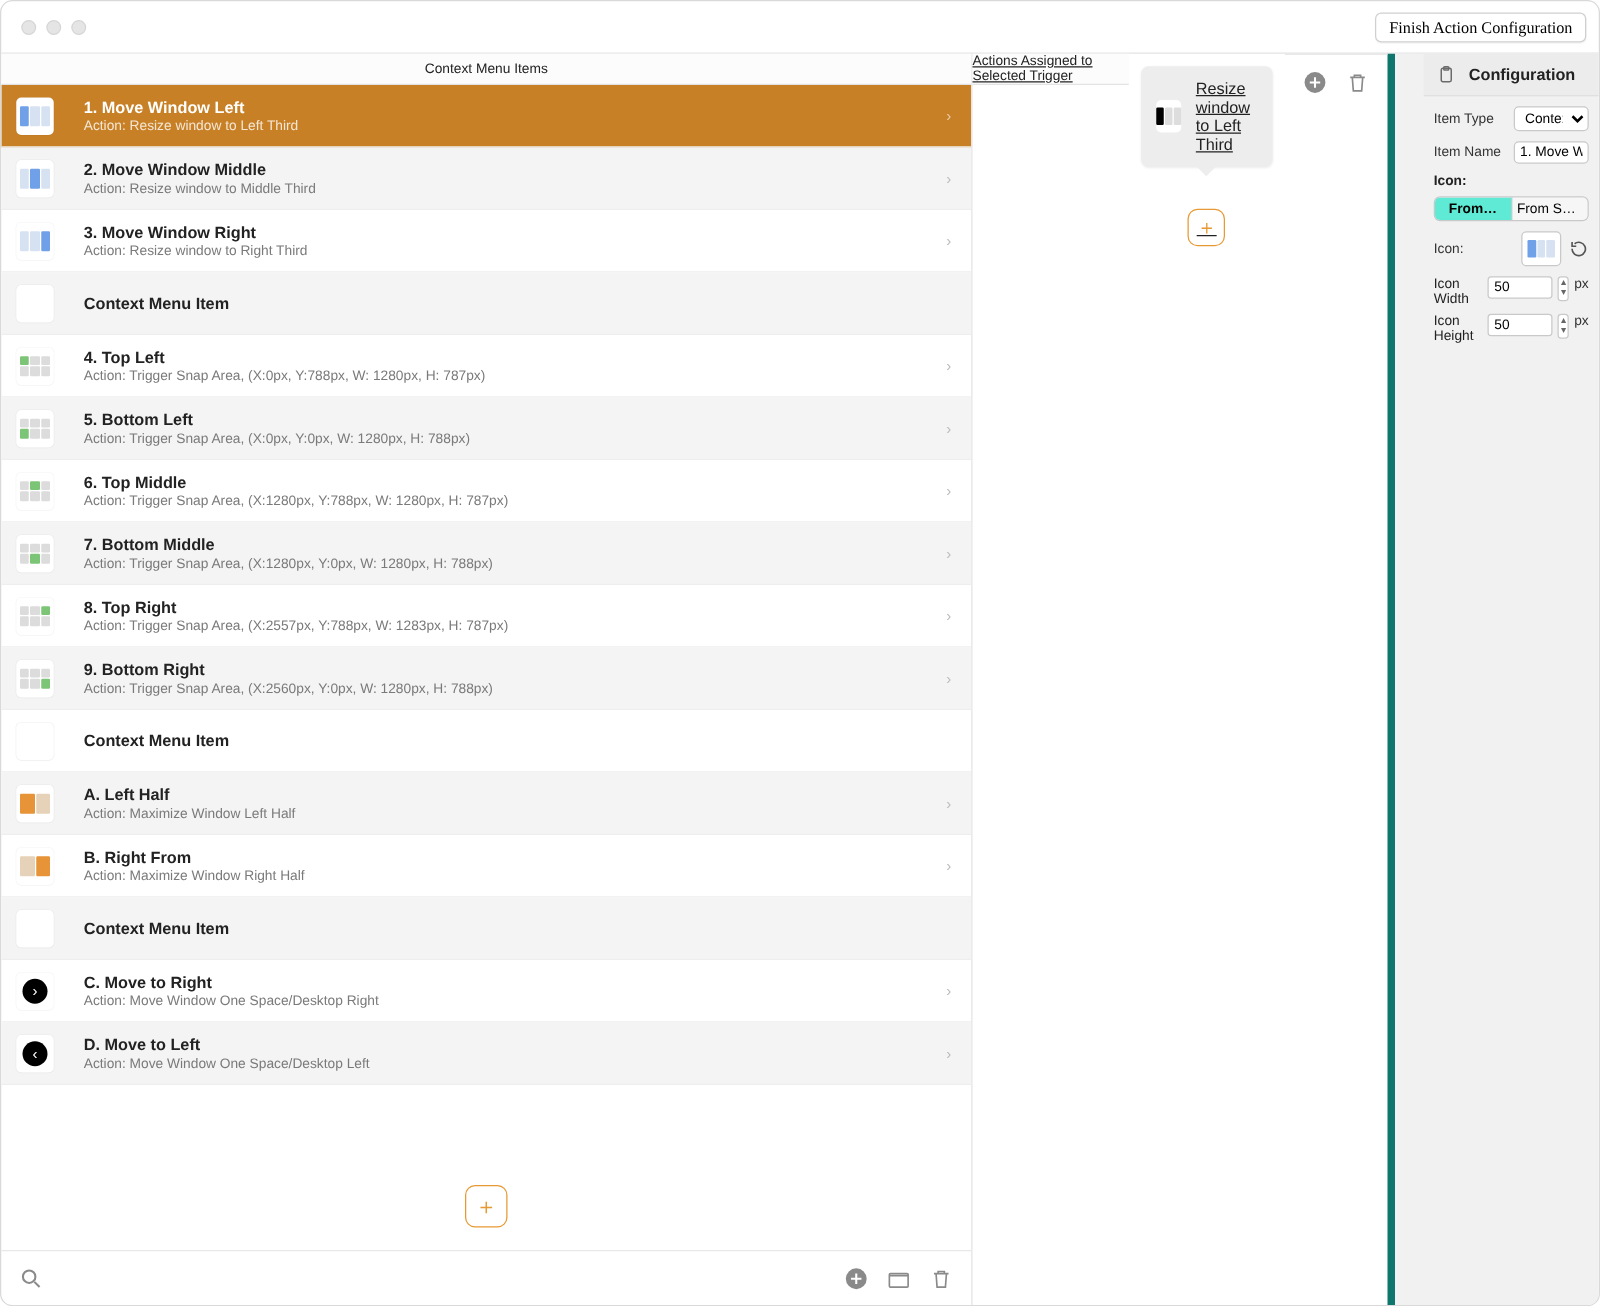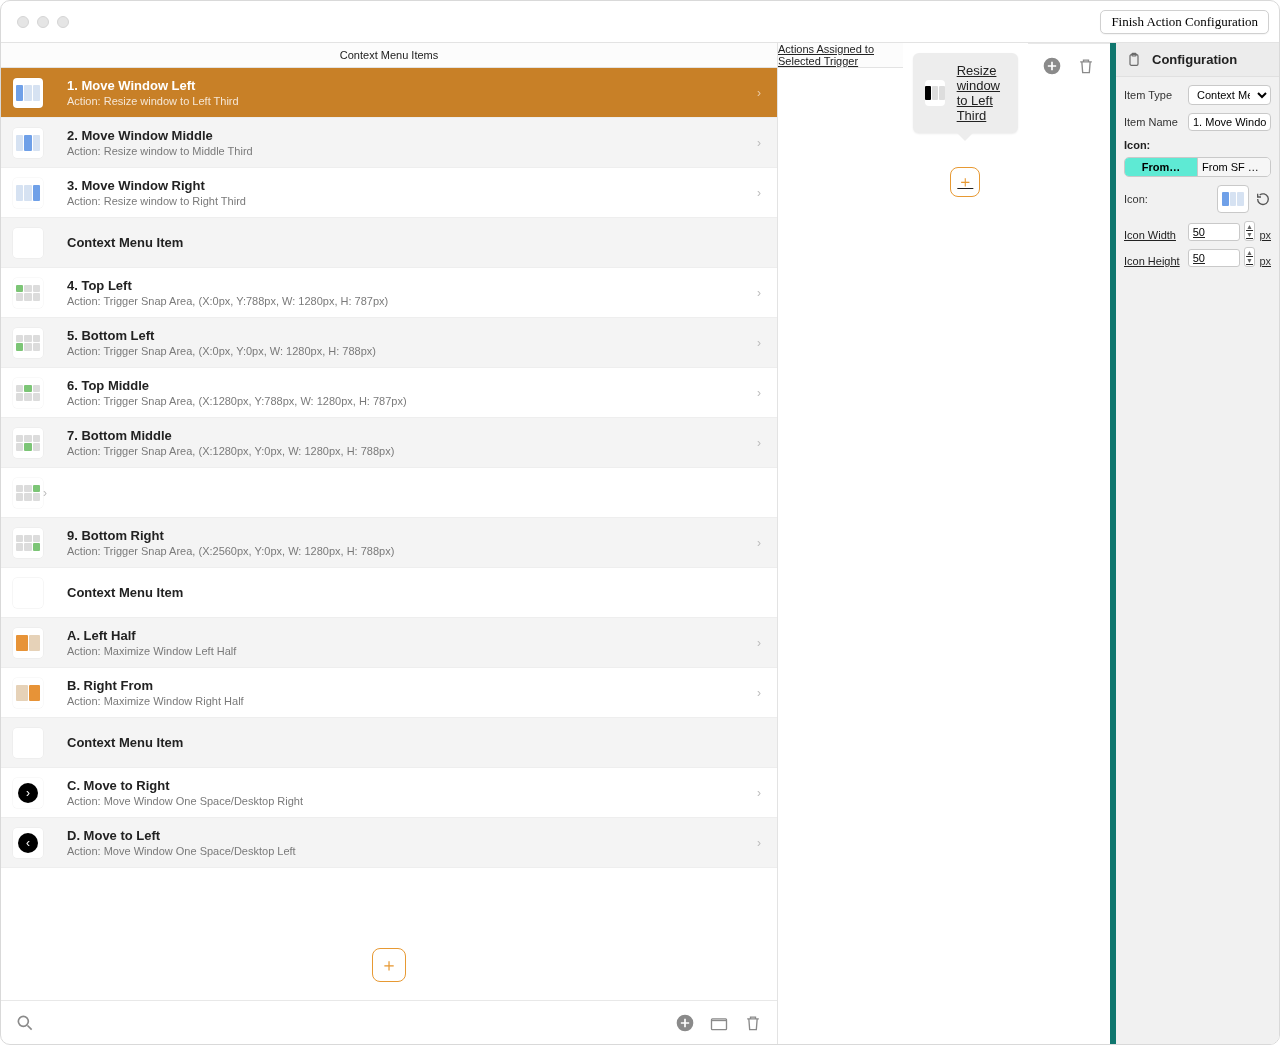--- a/index.html
+++ b/index.html
@@ -5,21 +5,21 @@
 * { margin: 0; padding: 0; box-sizing: border-box; font-family: -apple-system, BlinkMacSystemFont, "Segoe UI", Helvetica, Arial, sans-serif; }
 body { width: 1280px; height: 1045px; background: #fff; font-size: 13px; color: #222; overflow: hidden; border: 1px solid #d9d9d9; border-radius: 10px; }
 .titlebar { height: 42px; display: flex; align-items: center; justify-content: space-between; padding: 0 10px; border-bottom: 1px solid #e3e3e3; }
 .traffic-lights { display: flex; gap: 8px; padding-left: 6px; }
 .traffic-lights span { width: 12px; height: 12px; border-radius: 50%; background: #e5e5e5; border: 0.5px solid #d5d5d5; }
 .finish-btn { background: #fff; border: 1px solid #d0d0d0; border-radius: 5px; padding: 3px 10px; font-size: 13px; box-shadow: 0 1px 1px rgba(0,0,0,0.04); font-family: Liberation Serif, serif; }
 
 .main { display: flex; height: calc(100% - 42px); }
 .left-panel { width: 777px; display: flex; flex-direction: column; border-right: 1px solid #e3e3e3; }
 .mid-panel { flex: 1; display: flex; flex-direction: row; border-right: 6px solid #0f766e; text-decoration: underline; }
-.right-panel { width: 163px; background: #f1f1f1; display: flex; flex-direction: column; }
+.right-panel { width: 163px; background: #f1f1f1; display: flex; flex-direction: column; padding-left: 23px; }
 
 .col-header { height: 25px; display: flex; align-items: center; justify-content: center; font-size: 11px; color: #222; border-bottom: 1px solid #e3e3e3; background: #fcfcfc; }
 .list { flex: 1; overflow-y: auto; }
 .row { display: flex; align-items: center; padding: 8px 12px; border-bottom: 1px solid #eee; position: relative; min-height: 50px; }
 .row.alt { background: #f4f4f4; }
 .row.sel { background: #c88027; color: #fff; }
 .row.sel .subtitle { color: #f5e6d5; }
 .row-icon { width: 30px; height: 30px; border-radius: 4px; background: #fff; display: flex; align-items: center; justify-content: center; flex-shrink: 0; box-shadow: 0 0 0 0.5px rgba(0,0,0,0.05); }
 .row.sel .row-icon { background: #fff; }
 .row-text { margin-left: 24px; flex: 1; }
@@ -48,21 +48,21 @@
 .cfg-label { width: 58px; color: #333; font-size: 11px; }
 select.mac, input.mac { flex: 1; min-width: 0; font-size: 11px; padding: 2px 4px; border: 1px solid #c9c9c9; border-radius: 4px; background: #fff; }
 .section-label { font-weight: 700; margin: 6px 0; font-size: 11px; }
 .seg { display: flex; border: 1px solid #c9c9c9; border-radius: 5px; overflow: hidden; margin-bottom: 8px; }
 .seg button { flex: 1; padding: 3px 4px; font-size: 11px; background: #f6f6f6; border: none; border-right: 1px solid #c9c9c9; white-space: nowrap; overflow: hidden; text-overflow: ellipsis; }
 .seg button:last-child { border-right: none; }
 .seg button.active { background: #5eead4; font-weight: 600; }
 .icon-preview-row { display: flex; align-items: center; gap: 6px; margin-bottom: 8px; }
 .icon-preview { width: 32px; height: 28px; border: 1px solid #c9c9c9; border-radius: 4px; background: #fff; display: flex; align-items: center; justify-content: center; }
 .reset-ic { width: 16px; height: 16px; color: #555; cursor: pointer; }
-.dim-row { display: flex; align-items: flex-end; gap: 4px; margin-bottom: 6px; text-decoration: underline; }
+.dim-row { display: flex; align-items: flex-start; gap: 4px; margin-bottom: 6px; }
 .dim-row input { width: 52px; padding: 2px 4px; border: 1px solid #c9c9c9; border-radius: 3px; font-size: 11px; }
 .dim-row .unit { font-size: 11px; color: #333; }
 .stepper { width: 12px; height: 20px; display: flex; flex-direction: column; justify-content: center; font-size: 7px; color: #666; border: 1px solid #c9c9c9; border-radius: 3px; background: #fff; }
 .stepper span { text-align: center; line-height: 8px; }
 
 
 .thirds { width: 24px; height: 16px; display: flex; gap: 1px; }
 .thirds span { flex: 1; background: #d6e2f2; border-radius: 1px; }
 .thirds .hl { background: #6fa0e8; }
 .grid2x3 { width: 24px; height: 16px; display: grid; grid-template-columns: repeat(3,1fr); grid-template-rows: repeat(2,1fr); gap: 1px; }
@@ -214,20 +214,24 @@
           <div class="row-icon">
             <div class="grid2x3">
               <span></span>
               <span></span>
               <span class="g"></span>
               <span></span>
               <span></span>
               <span></span>
             </div>
           </div>
+          <div class="row-text">
+            <div class="row-title">8. Top Right</div>
+            <div class="subtitle">Action: Trigger Snap Area, (X:2557px, Y:788px, W: 1283px, H: 787px)</div>
+          </div>
           <div class="chev">›</div>
         </div>
         <div class="row alt">
           <div class="row-icon">
             <div class="grid2x3">
               <span></span>
               <span></span>
               <span></span>
               <span></span>
               <span></span>

